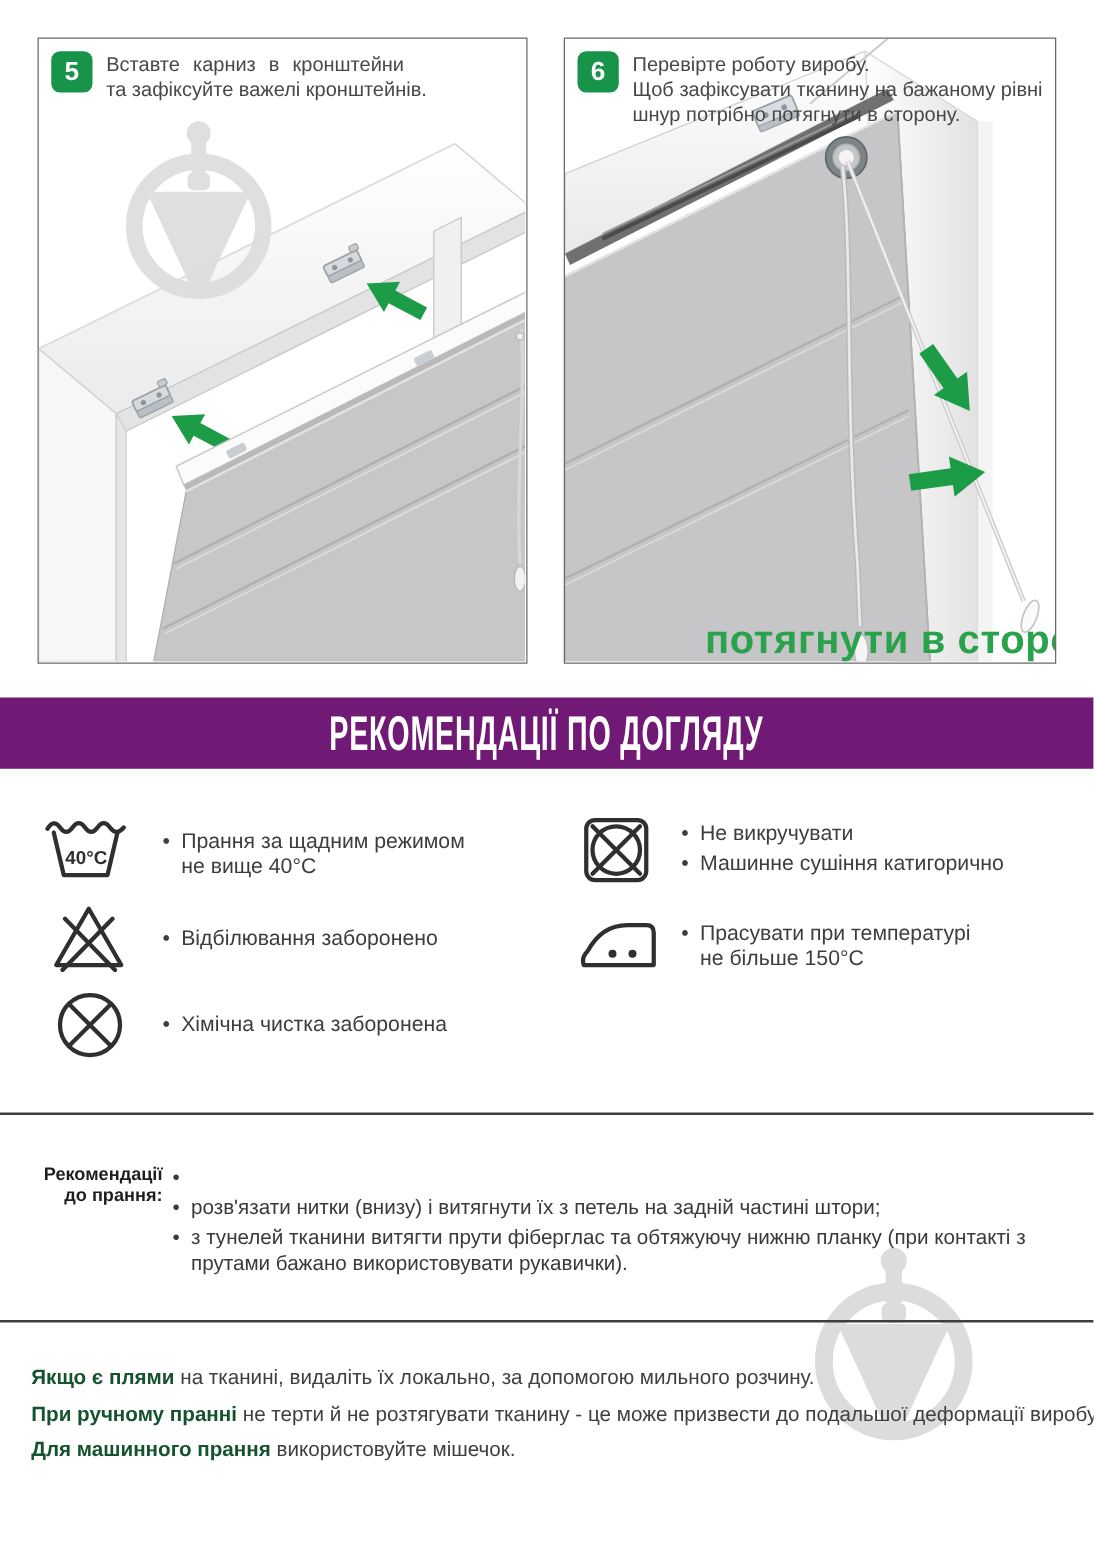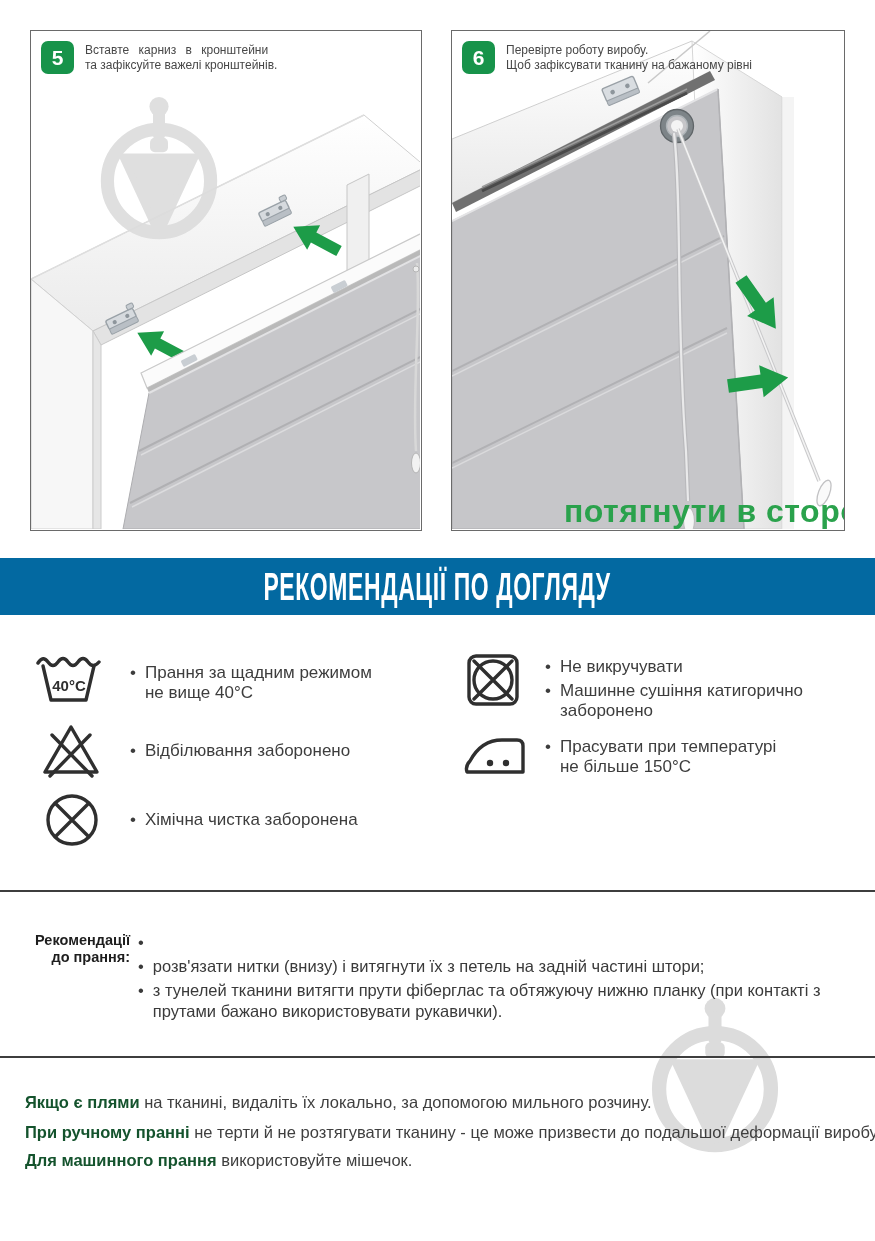--- a/index.html
+++ b/index.html
@@ -6,26 +6,26 @@
   .page{position:relative;width:875px;height:1241px;background:#fff;overflow:hidden;
         font-family:"Liberation Sans",sans-serif;color:#3f3f3f;}
   .panel{position:absolute;top:30px;height:501px;border:1.5px solid #6a6a6a;background:#fff;box-sizing:border-box;overflow:hidden;}
   #panel5{left:30px;width:392px;}
   #panel6{left:451px;width:394px;}
   .panel svg.illus{position:absolute;left:0;top:0;}
   .step-head{position:absolute;left:0;top:0;width:100%;z-index:3;}
   .badge{position:absolute;left:10px;top:10px;width:33px;height:33px;border-radius:7px;
          background:#17934a;color:#fff;font-weight:bold;font-size:21px;
          display:flex;align-items:center;justify-content:center;}
-  .step-text{position:absolute;left:54px;top:12px;font-size:12px;line-height:1.26;color:#474747;}
+  .step-text{position:absolute;left:54px;top:12px;font-size:16px;line-height:1.26;color:#474747;}
   .step-text .ln{white-space:nowrap;}
   .wide-words{word-spacing:6px;}
   .caption6{position:absolute;left:112px;top:462px;z-index:3;font-size:32px;font-weight:bold;
             color:#2aa24c;letter-spacing:.5px;white-space:nowrap;}
-  .banner{position:absolute;left:0;top:558px;width:875px;height:57px;background:#0369a1;
+  .banner{position:absolute;left:0;top:558px;width:875px;height:57px;background:#701a75;
           display:flex;align-items:center;justify-content:center;}
   .banner .t{display:inline-block;color:#fff;font-weight:bold;font-size:37px;letter-spacing:1px;
              transform:scale(.62,1.05);transform-origin:center;white-space:nowrap;}
   .care-icon{position:absolute;}
   .care-icon svg{display:block;}
   .care-text{position:absolute;font-size:17px;line-height:20px;color:#3d3d3d;}
   .blt{display:flex;}
   .blt .dot{margin-right:9px;}
   .divider{position:absolute;left:0;width:875px;height:2px;background:#3e3e3e;z-index:2;}
   .wash-label{position:absolute;left:18px;top:932px;width:112px;text-align:right;
@@ -180,20 +180,21 @@
       </g>
       <g fill="#1d9c48">
         <path d="M0,-5 L25,-5 L25,-12 L45,0 L25,12 L25,5 L0,5 Z" transform="translate(276,355) rotate(-8) scale(1.35)"></path>
       </g>
     </svg>
     <div class="step-head">
       <div class="badge">6</div>
       <div class="step-text">
         <div class="ln">Перевірте роботу виробу.</div>
         <div class="ln">Щоб зафіксувати тканину на бажаному рівні</div>
+        <div class="ln">шнур потрібно потягнути в сторону.</div>
       </div>
     </div>
     <div class="caption6">потягнути в сторону</div>
   </div>
 
   <div class="banner">
     <span class="t">РЕКОМЕНДАЦІЇ ПО ДОГЛЯДУ</span>
   </div>
 
   <div class="care-icon" style="left:36px;top:651px;">
@@ -248,21 +249,20 @@
   </div>
   <div class="care-text" style="left:545px;top:657px;">
     <div class="blt" style="margin-bottom:4px;">
         <span class="dot">•</span>
       <div>Не викручувати</div>
     </div>
     <div class="blt">
         <span class="dot">•</span>
       <div>
           <div>Машинне сушіння катигорично</div>
-           <div>заборонено</div>
         </div>
     </div>
   </div>
 
   <div class="care-icon" style="left:464px;top:731px;">
     <svg width="62" height="46" viewBox="0 0 62 46">
       <path class="icon-stroke" d="M3,41 Q1,35 6,30 C13,17 24,9 38,9 L53,9 Q59,9 59,15 L59,41 Z"></path>
       <circle cx="26" cy="32" r="3.2" fill="#2f2f2f"></circle>
       <circle cx="42" cy="32" r="3.2" fill="#2f2f2f"></circle>
     </svg>

